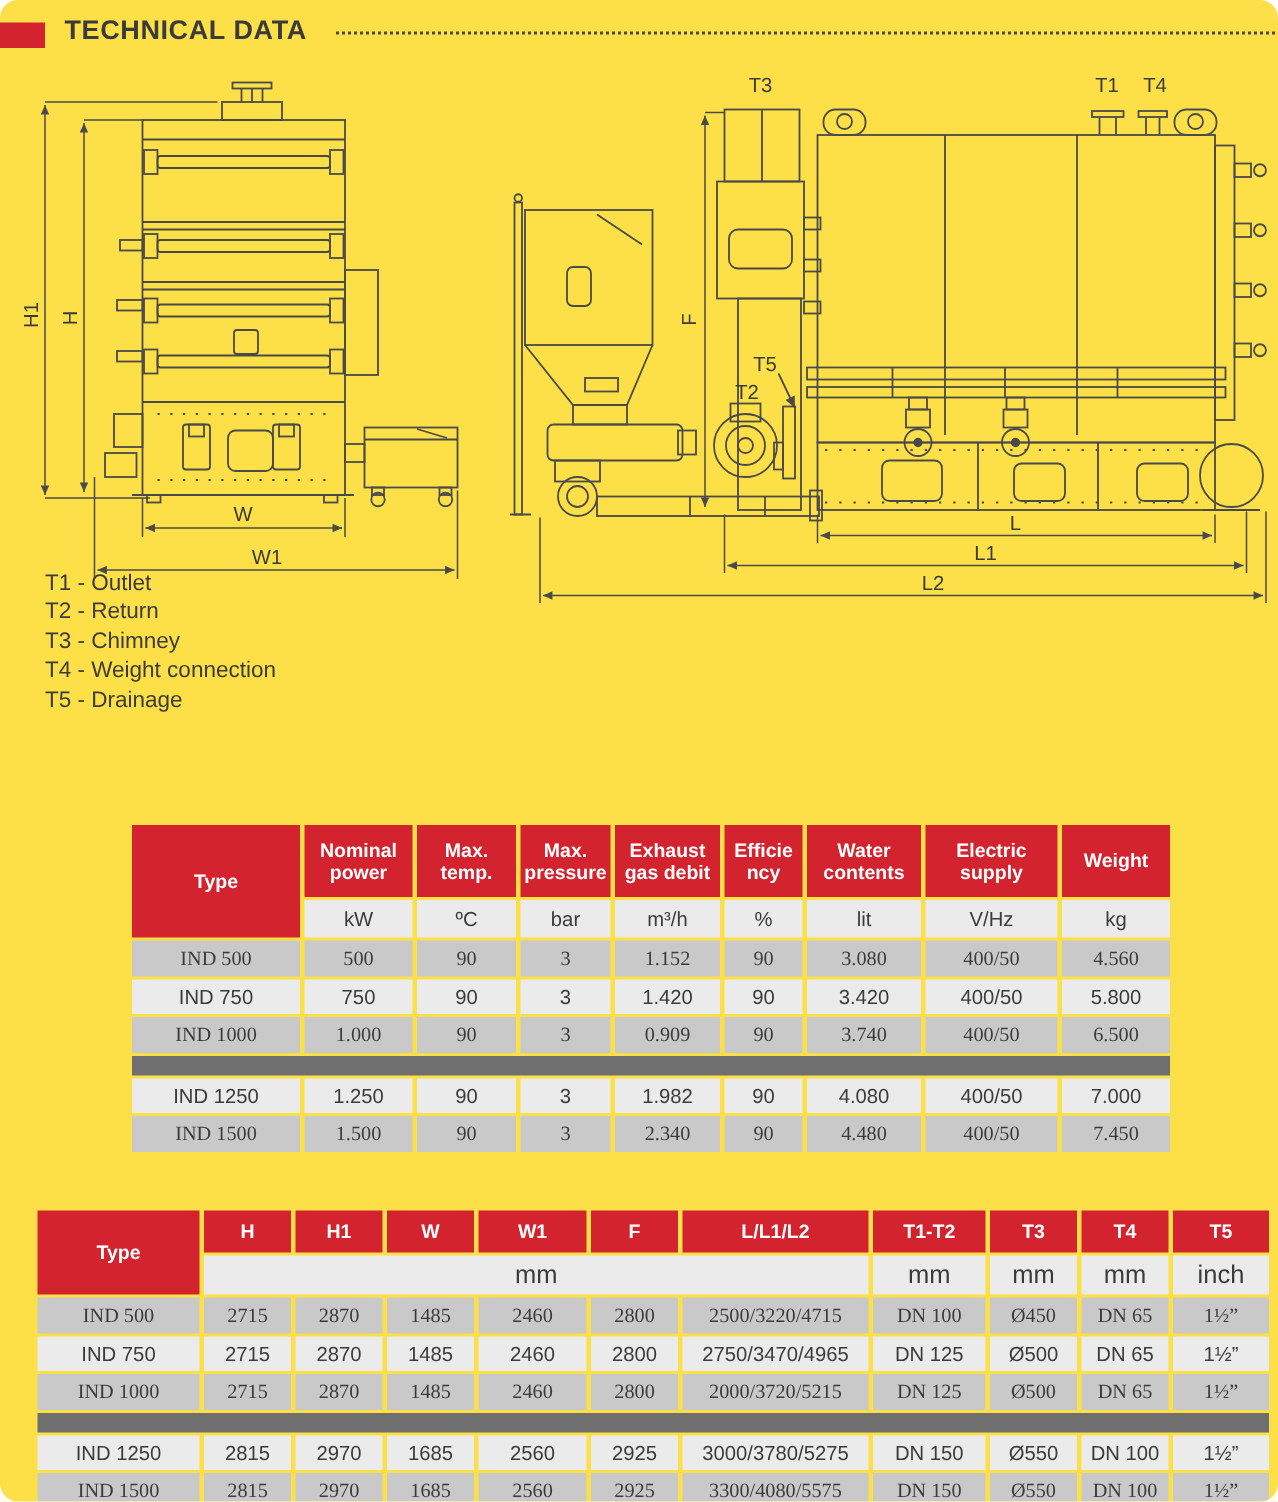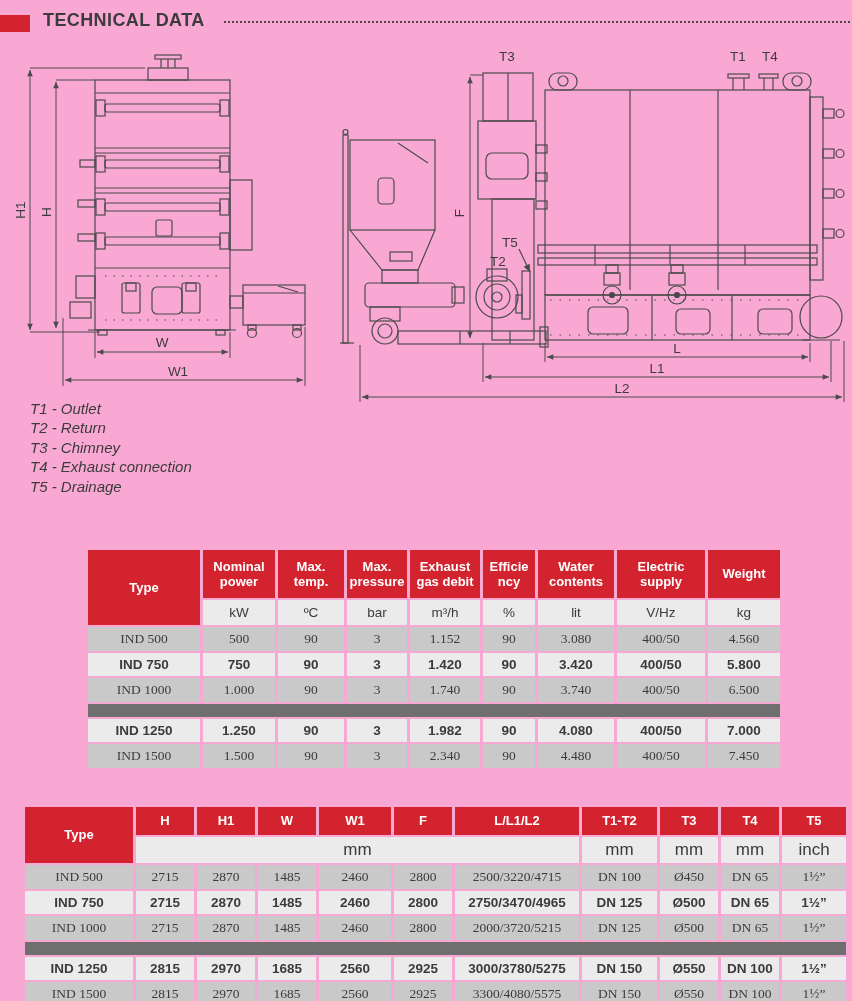--- a/index.html
+++ b/index.html
@@ -4,41 +4,41 @@
 <style>
   :root{
     --red:#d2232e;
     --ink:#3b3b3b;
     --row-dark:#c9c9c9;
     --row-light:#ebebeb;
     --sep:#6f6f6f;
     --line:#4a4a4a;
   }
   html,body{margin:0;padding:0;background:#fff;}
-  .page{position:relative;width:852px;height:1001px;background:#f9a8d4;
-        font-family:"Liberation Sans",sans-serif;overflow:hidden;}
+  .page{position:relative;width:852px;height:1001px;background:#fde047;
+        font-family:"Liberation Sans",sans-serif;overflow:hidden;border-radius:12px;}
 
   .accent-block{position:absolute;left:0;top:15px;width:30px;height:17px;background:var(--red);}
   .page-title{position:absolute;left:43px;top:10px;font-size:18px;font-weight:bold;
               color:var(--ink);letter-spacing:.4px;}
   .dotline{position:absolute;left:224px;right:2px;top:21px;border-top:2px dotted #4a4a4a;}
 
   .svg-left{position:absolute;left:10px;top:50px;}
   .svg-right{position:absolute;left:340px;top:45px;}
   .drawing text{font-family:"Liberation Sans",sans-serif;font-size:13.5px;fill:var(--ink);}
 
-  .legend{position:absolute;left:30px;top:399px;font-size:15px;color:var(--ink);line-height:19.4px;font-style:italic;}
+  .legend{position:absolute;left:30px;top:379px;font-size:15px;color:var(--ink);line-height:19.4px;}
 
   table.dtable{position:absolute;border-collapse:separate;border-spacing:3px 2px;table-layout:fixed;}
   table.dtable th{background:var(--red);color:#fff;font-weight:bold;font-size:13px;line-height:1.18;
                   padding:2px;text-align:center;vertical-align:middle;}
   table.dtable td{font-size:13.5px;color:var(--ink);text-align:center;vertical-align:middle;}
   tr.units td{background:var(--row-light);}
   tr.dark td{background:var(--row-dark);font-family:Liberation Serif, serif;}
-  tr.light td{background:var(--row-light);font-weight:bold;}
+  tr.light td{background:var(--row-light);}
   tr.seprow td{background:var(--sep);height:5px;padding:0;line-height:0;}
   td.typec{text-align:left;padding-left:10px;}
 
   .t1{left:85px;top:548px;width:698px;}
   .t1 thead tr.hdr th{height:44px;}
   .t1 tr.units td{padding:5px 2px;}
   .t1 tbody td{padding:4px 2px;}
 
   .t2{left:22px;top:805px;width:827px;}
   .t2 thead tr.hdr th{height:24px;}
@@ -248,21 +248,21 @@
     <text transform="translate(124,168) rotate(-90)" text-anchor="middle">F</text>
     <text x="337" y="308" text-anchor="middle">L</text>
     <text x="317" y="328" text-anchor="middle">L1</text>
     <text x="282" y="348" text-anchor="middle">L2</text>
   </svg>
 
   <div class="legend">
     <div>T1 - Outlet</div>
     <div>T2 - Return</div>
     <div>T3 - Chimney</div>
-    <div>T4 - Exhaust connection</div>
+    <div>T4 - Weight connection</div>
     <div>T5 - Drainage</div>
   </div>
 
   <table class="dtable t1">
     <colgroup>
       <col style="width:112px">
         <col style="width:72px">
         <col style="width:66px">
         <col style="width:60px">
       <col style="width:70px">
@@ -315,21 +315,21 @@
         <td>90</td>
         <td>3.420</td>
         <td>400/50</td>
         <td>5.800</td>
       </tr>
       <tr class="dark">
         <td class="typec">IND 1000</td>
         <td>1.000</td>
         <td>90</td>
         <td>3</td>
-        <td>1.740</td>
+        <td>0.909</td>
         <td>90</td>
         <td>3.740</td>
         <td>400/50</td>
         <td>6.500</td>
       </tr>
       <tr class="seprow">
           <td colspan="9"></td>
         </tr>
       <tr class="light">
         <td class="typec">IND 1250</td>

